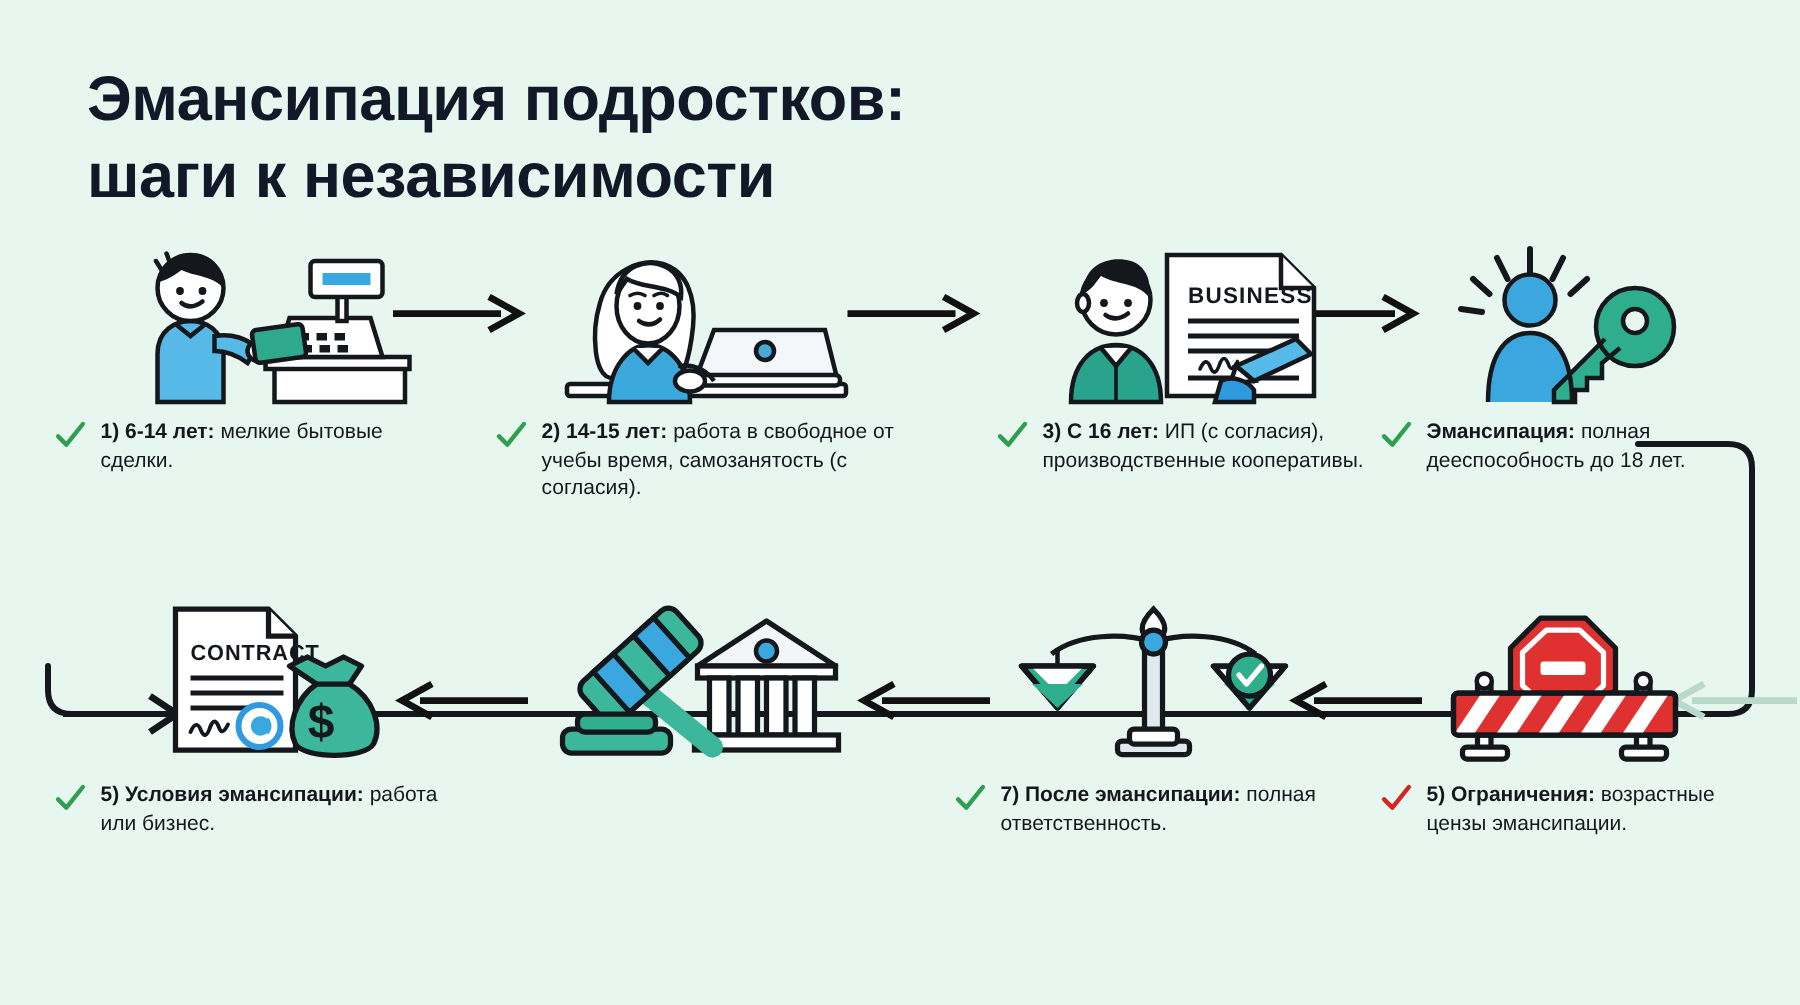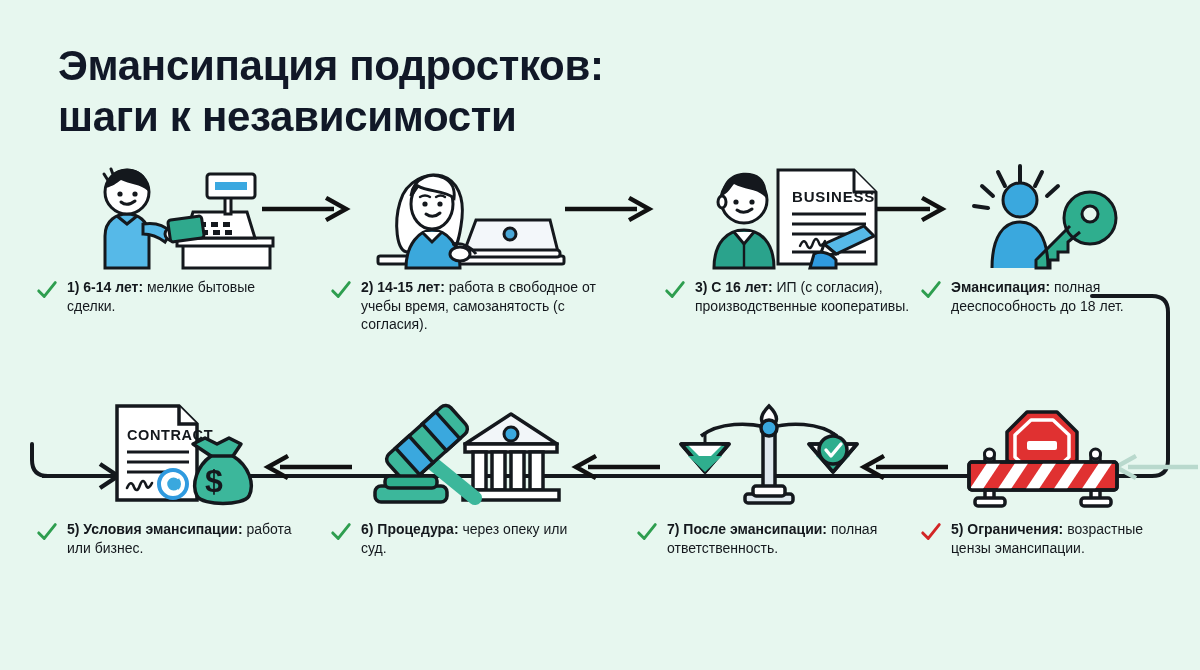--- a/index.html
+++ b/index.html
@@ -343,26 +343,20 @@
           <path d="M60 54 L114 98" fill="none" stroke="#14181d" stroke-width="3.5" opacity="0"></path>
           <g transform="rotate(-42 66 44)">
             <rect x="24" y="26" width="84" height="36" rx="7" fill="#3cb79b" stroke="#14181d" stroke-width="3.5"></rect>
             <rect x="40" y="26" width="18" height="36" fill="#3aa8de" stroke="#14181d" stroke-width="3.5"></rect>
             <rect x="76" y="26" width="18" height="36" fill="#3aa8de" stroke="#14181d" stroke-width="3.5"></rect>
           </g>
 
           <rect x="14" y="86" width="72" height="16" rx="6" fill="#3cb79b" stroke="#14181d" stroke-width="3.5"></rect>
           <rect x="24" y="76" width="52" height="12" rx="5" fill="#2fae8e" stroke="#14181d" stroke-width="3.5"></rect>
         </svg>
-      </div>
-      <div class="txt">
-        <svg class="check" viewBox="0 0 24 24">
-          <polyline points="3,13 9,19 21,4" fill="none" stroke="#2e9e4f" stroke-width="3.2" stroke-linecap="round" stroke-linejoin="round"></polyline>
-        </svg>
-        <b>6) Процедура:</b><span> через опеку или суд.</span>
       </div>
     </div>
 
     <div class="cell" style="left:634px; width:270px;">
       <div class="icon-wrap">
         <svg width="180" height="108" viewBox="0 0 180 108">
 
           <rect x="84" y="22" width="12" height="72" fill="#dfe9ee" stroke="#14181d" stroke-width="3.5"></rect>
           <path d="M90 6 C80 16 80 24 90 26 C100 24 100 16 90 6 Z" fill="#ffffff" stroke="#14181d" stroke-width="3.5"></path>
           <rect x="66" y="94" width="48" height="9" rx="3" fill="#dfe9ee" stroke="#14181d" stroke-width="3.5"></rect>

